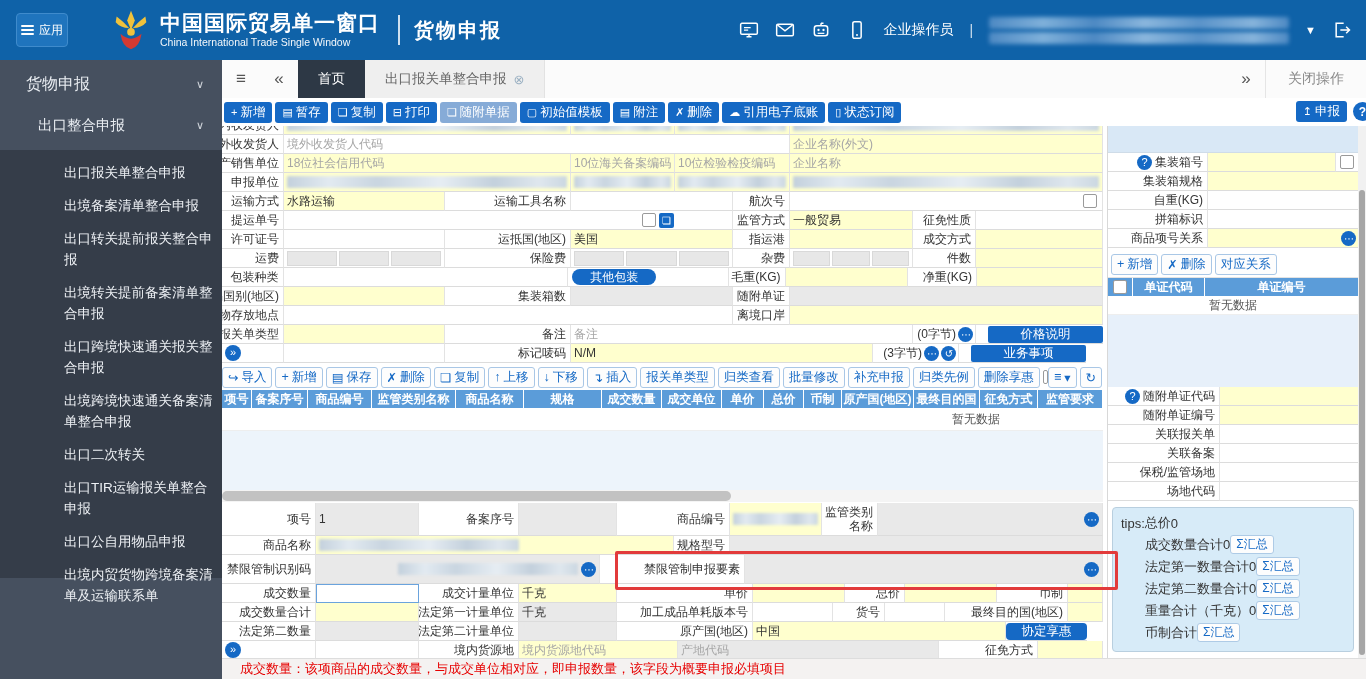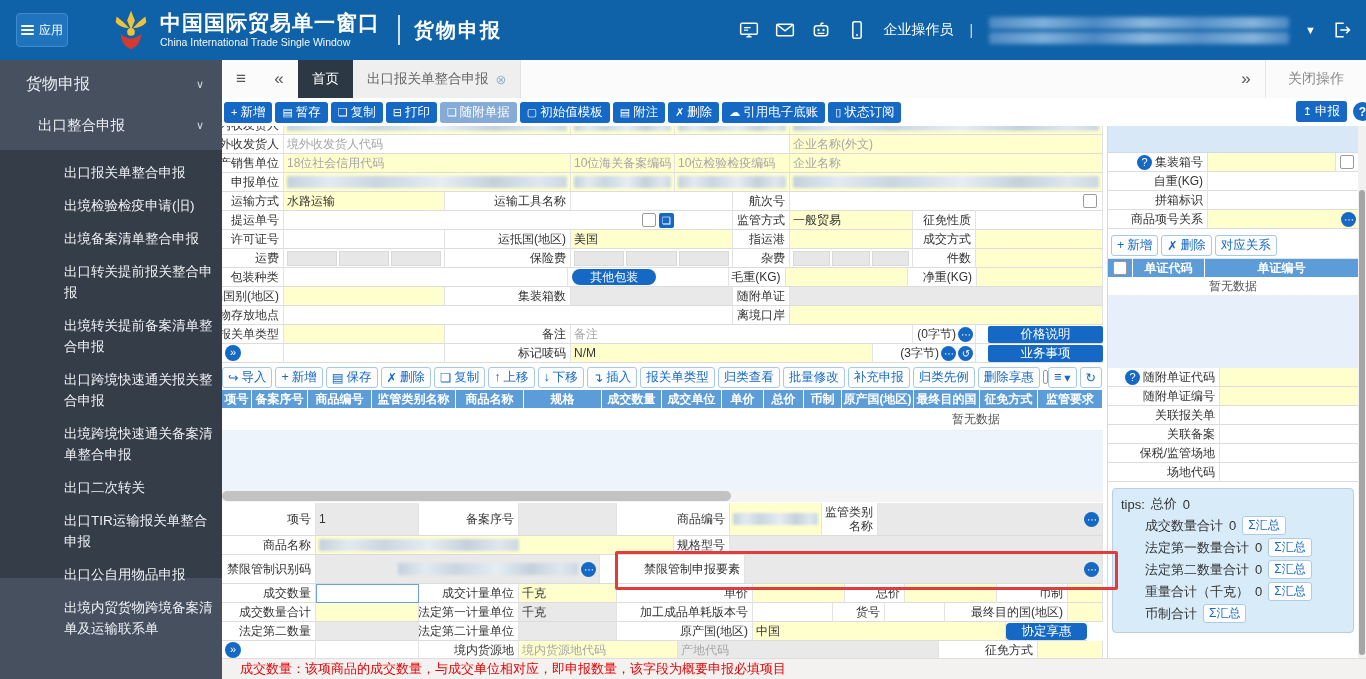--- a/index.html
+++ b/index.html
@@ -28,21 +28,21 @@
   
   .side{position:absolute;left:0;top:60px;width:222px;height:619px;background:#46505f;color:#e8ecf1;}
   .side-root{display:flex;align-items:center;height:48px;padding:0 18px 0 26px;font-size:16px;}
   .side-item{display:flex;align-items:center;height:30px;padding:0 18px 0 38px;font-size:14.5px;margin-top:2px;cursor:pointer;}
   .side-chev{margin-left:auto;font-size:11px;opacity:.85;}
   .side-sub{background:#353d49;margin-top:10px;padding:6px 8px 6px 64px;height:428px;box-sizing:border-box;}
   .sub-item{font-size:13.5px;line-height:21px;padding:6px 0;cursor:pointer;color:#eef1f5;}
   
   .tabbar{position:absolute;left:222px;top:60px;width:1144px;height:38px;background:#fbfbfb;display:flex;align-items:stretch;}
   .tb-ico{width:38px;display:flex;align-items:center;justify-content:center;color:#555;font-size:17px;cursor:pointer;}
-  .tab{display:flex;align-items:center;padding:0 14px;font-size:13.5px;cursor:pointer;}
+  .tab{display:flex;align-items:center;padding:0 20px;font-size:13.5px;cursor:pointer;}
   .tab.on{background:#2d3845;color:#fff;}
   .tab.off{background:#efefef;color:#666;border-right:1px solid #e2e2e2;}
   .tab .x{margin-left:7px;color:#9ab0c2;font-size:13px;}
   .tab-right{margin-left:auto;display:flex;align-items:stretch;}
   .closeops{display:flex;align-items:center;padding:0 22px;color:#8a8a8a;font-size:14px;border-left:1px solid #e5e5e5;cursor:pointer;}
   
   .tools{position:absolute;left:222px;top:98px;width:1144px;height:28px;background:#fff;display:flex;align-items:center;padding-left:2px;box-sizing:border-box;}
   .tbtn{display:flex;align-items:center;gap:3px;background:#1569c5;color:#fff;border-radius:3px;height:21px;
         padding:0 7px;margin-right:3px;font-size:12.5px;cursor:pointer;white-space:nowrap;}
   .tbtn .ic{font-size:11px;}
@@ -90,21 +90,21 @@
   
   .rpanel{position:absolute;left:1107px;top:126px;width:250px;height:553px;background:#fff;border-left:1px solid #d8d8d8;}
   .rp-top{height:26px;background:#d9e8f6;border-bottom:1px solid #cfdcE8;}
   .qmark{width:15px;height:15px;min-width:15px;border-radius:50%;background:#1569c5;color:#fff;font-size:11px;line-height:15px;text-align:center;margin:0 3px;}
   .rtool{display:flex;align-items:center;height:26px;padding-left:3px;border-bottom:1px solid #e3e3e3;margin-top:3px;}
   .rhead{display:flex;background:#5b9cd9;height:18px;}
   .rhead .hc{color:#fff;font-weight:bold;font-size:12px;display:flex;align-items:center;justify-content:center;border-right:1px solid #fff;}
   .rempty{height:18px;display:flex;align-items:center;justify-content:center;color:#555;border-bottom:1px solid #eee;}
   .rpale{height:72px;background:#e7f0fa;}
   .tips{margin:6px 4px 0 4px;background:#d7ebf8;border:1px solid #b9cfdf;border-radius:4px;padding:6px 8px;font-size:13px;color:#333;}
-  .tips .ln{display:flex;align-items:center;gap:6px;margin-bottom:3px;}
+  .tips .ln{display:flex;align-items:center;margin-bottom:3px;}
   .sumbtn{border:1px solid #aecbe6;background:#fdfdfd;color:#1569c5;border-radius:3px;padding:0 5px;height:17px;line-height:16px;font-size:12px;cursor:pointer;}
   .vscroll{position:absolute;left:1358px;top:126px;width:8px;height:553px;background:#f1f1f1;}
   .vscroll i{position:absolute;left:1px;top:64px;width:6px;height:465px;background:#a6a6a6;border-radius:3px;}
   
   .ftip{position:absolute;left:222px;top:658px;width:1144px;height:21px;background:#f4f2f1;border-top:1px solid #ddd;
         display:flex;align-items:center;padding-left:18px;box-sizing:border-box;color:#e60000;font-size:13px;}
   .clip9{height:9px;overflow:hidden;}
   .clip9 .r{margin-top:-10px;}
 </style>
 </head>
@@ -173,21 +173,20 @@
     <div class="side-root">
       <span>货物申报</span>
       <span class="side-chev">∨</span>
     </div>
     <div class="side-item">
       <span>出口整合申报</span>
       <span class="side-chev">∨</span>
     </div>
     <div class="side-sub">
       <div class="sub-item">出口报关单整合申报</div>
-      <div class="sub-item">出境检验检疫申请(旧)</div>
       <div class="sub-item">出境备案清单整合申报</div>
       <div class="sub-item">出口转关提前报关整合申报</div>
       <div class="sub-item">出境转关提前备案清单整合申报</div>
       <div class="sub-item">出口跨境快速通关报关整合申报</div>
       <div class="sub-item">出境跨境快速通关备案清单整合申报</div>
       <div class="sub-item">出口二次转关</div>
       <div class="sub-item">出口TIR运输报关单整合申报</div>
       <div class="sub-item">出口公自用物品申报</div>
       <div class="sub-item">出境内贸货物跨境备案清单及运输联系单</div>
     </div>
@@ -429,21 +428,21 @@
 
     <div class="r">
       <div class="c" style="width:62px;padding-left:3px">
           <span class="chevc" style="margin-left:0">»</span>
         </div>
       <div class="c" style="width:161px"></div>
       <div class="c lb" style="width:126px">标记唛码</div>
       <div class="c y" style="width:302px">
           <span class="val">N/M</span>
         </div>
-      <div class="c" style="width:103px;justify-content:flex-end;gap:2px;padding-right:2px">
+      <div class="c" style="width:86px;justify-content:flex-end;gap:2px;padding-right:2px">
           <span>(3字节)</span>
           <span class="dots">⋯</span>
           <span class="dots">↺</span>
         </div>
       <div class="c" style="width:12px;border-right:none"></div>
       <div class="c" style="width:115px;border-right:none;padding:0">
           <span class="sqbtn">业务事项</span>
         </div>
     </div>
   </div>
@@ -645,20 +644,24 @@
       <div class="c lb" style="width:100px;padding-left:2px">
           <span class="qmark">?</span>
           <span>集装箱号</span>
         </div>
       <div class="c y" style="width:128px"></div>
       <div class="c" style="width:22px;justify-content:center;border-right:none">
           <span class="cb"></span>
         </div>
     </div>
     <div class="r">
+      <div class="c lb" style="width:100px">集装箱规格</div>
+      <div class="c y" style="width:150px;border-right:none"></div>
+    </div>
+    <div class="r">
       <div class="c lb" style="width:100px">自重(KG)</div>
       <div class="c" style="width:150px;border-right:none"></div>
     </div>
     <div class="r">
       <div class="c lb" style="width:100px">拼箱标识</div>
       <div class="c" style="width:150px;border-right:none"></div>
     </div>
     <div class="r">
       <div class="c lb" style="width:100px">商品项号关系</div>
       <div class="c y" style="width:150px;border-right:none;justify-content:flex-end;padding-right:2px">

